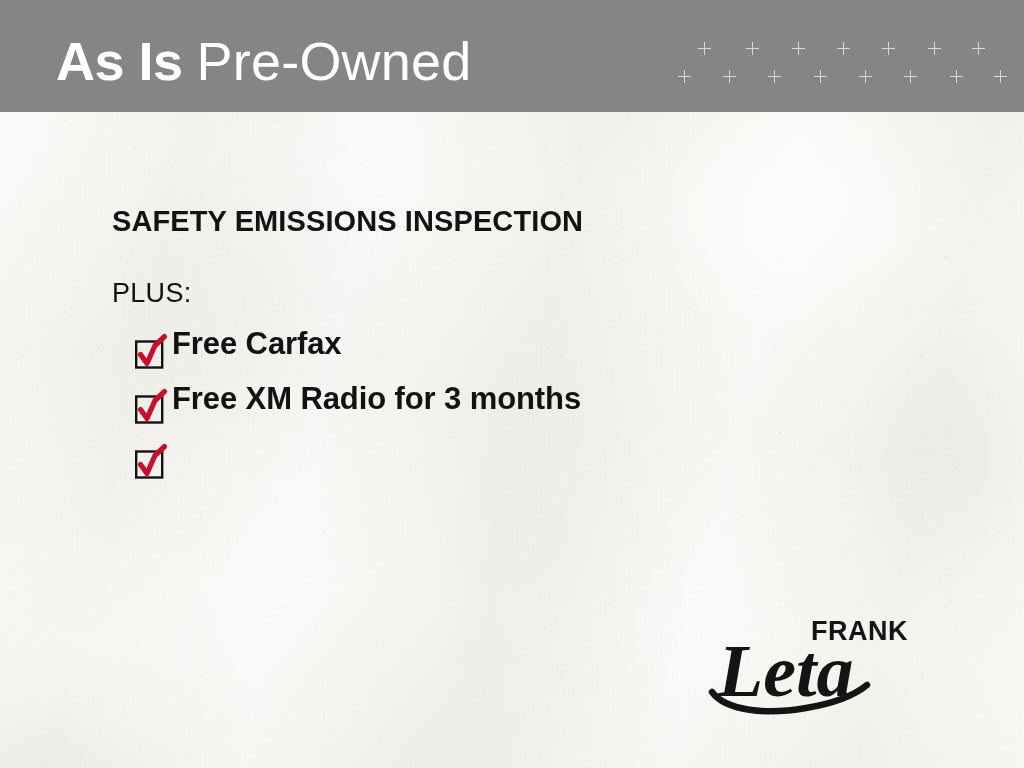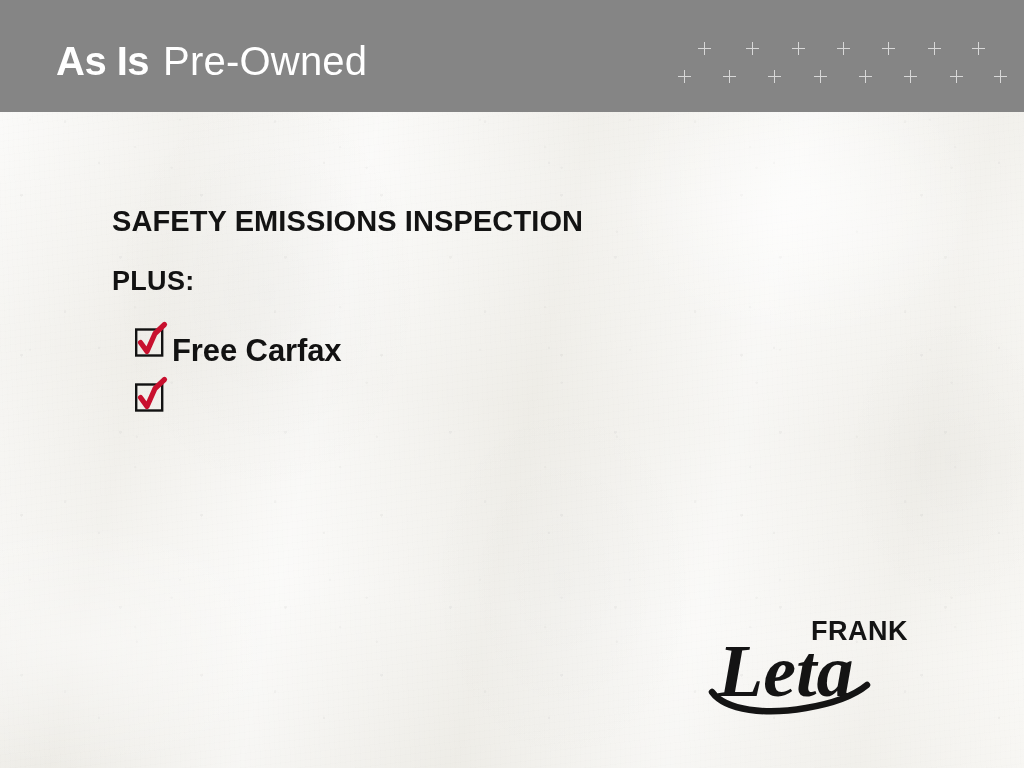--- a/index.html
+++ b/index.html
@@ -78,21 +78,21 @@
     left: 0;
     top: 0;
     width: 1024px;
     height: 112px;
     background-color: #858585;
   }
   .header-title {
     position: absolute;
     left: 56px;
     top: 38px;
-    font-size: 40px;
+    font-size: 54px;
     line-height: 46px;
     color: #ffffff;
     white-space: nowrap;
     letter-spacing: -0.2px;
   }
   .header-title .title-strong {
     font-weight: 700;
     letter-spacing: -0.5px;
   }
   .header-title .title-light {
@@ -138,39 +138,39 @@
   }
   .subject-line {
     font-size: 29px;
     font-weight: 600;
     color: #131313;
     letter-spacing: 0.1px;
     line-height: 34px;
     white-space: nowrap;
   }
   .plus-label {
-    margin-top: 28px;
+    margin-top: 40px;
     font-size: 27px;
-    font-weight: 700;
+    font-weight: 400;
     color: #121212;
     letter-spacing: 0.3px;
     line-height: 30px;
   }
 
   .benefit-list {
     list-style: none;
     margin: 18px 0 0 0;
     padding: 0;
   }
   .benefit-item {
     position: relative;
     height: 55px;
     padding-left: 60px;
     display: flex;
-    align-items: flex-end;
+    align-items: flex-start;
   }
   .check-box {
     position: absolute;
     left: 22px;
     top: 10px;
     width: 34px;
     height: 34px;
   }
   .check-box svg {
     display: block;
@@ -248,20 +248,29 @@
       <li class="benefit-item">
         <span class="check-box">
           <svg viewBox="0 0 34 34" xmlns="http://www.w3.org/2000/svg">
             <rect x="2.2" y="5.5" width="26" height="26" fill="none" stroke="#121212" stroke-width="2.4"></rect>
             <path d="M6.5 18.5 L13 27.5 L21 9.5 L30.5 0.5" fill="none" stroke="#c8102e" stroke-width="5.2" stroke-linecap="round" stroke-linejoin="round"></path>
           </svg>
         </span>
         <span class="benefit-text">Free Carfax</span>
       </li>
 
+      <li class="benefit-item">
+        <span class="check-box">
+          <svg viewBox="0 0 34 34" xmlns="http://www.w3.org/2000/svg">
+            <rect x="2.2" y="5.5" width="26" height="26" fill="none" stroke="#121212" stroke-width="2.4"></rect>
+            <path d="M6.5 18.5 L13 27.5 L21 9.5 L30.5 0.5" fill="none" stroke="#c8102e" stroke-width="5.2" stroke-linecap="round" stroke-linejoin="round"></path>
+          </svg>
+        </span>
+        <span class="benefit-text">Free XM Radio for 3 months</span>
+      </li>
 
 
       <li class="benefit-item">
         <span class="check-box">
           <svg viewBox="0 0 34 34" xmlns="http://www.w3.org/2000/svg">
             <rect x="2.2" y="5.5" width="26" height="26" fill="none" stroke="#121212" stroke-width="2.4"></rect>
             <path d="M6.5 18.5 L13 27.5 L21 9.5 L30.5 0.5" fill="none" stroke="#c8102e" stroke-width="5.2" stroke-linecap="round" stroke-linejoin="round"></path>
           </svg>
         </span>
       </li>

